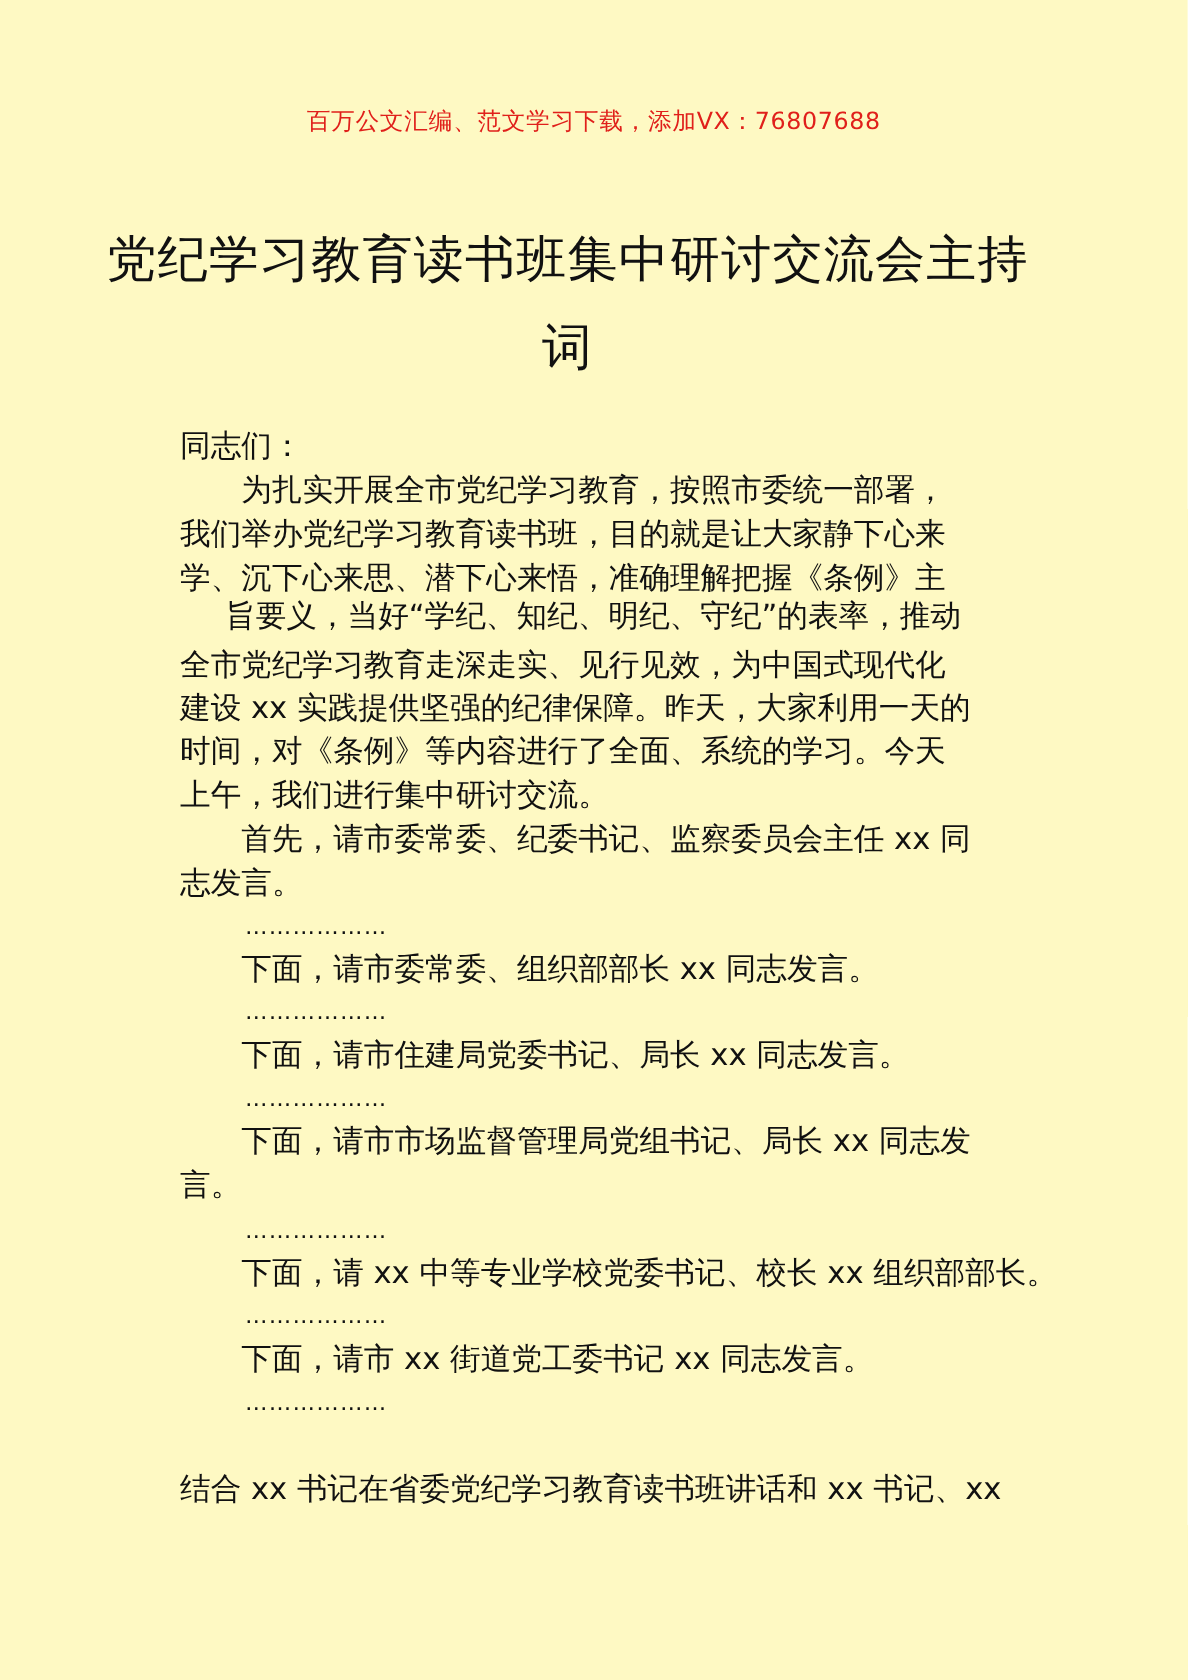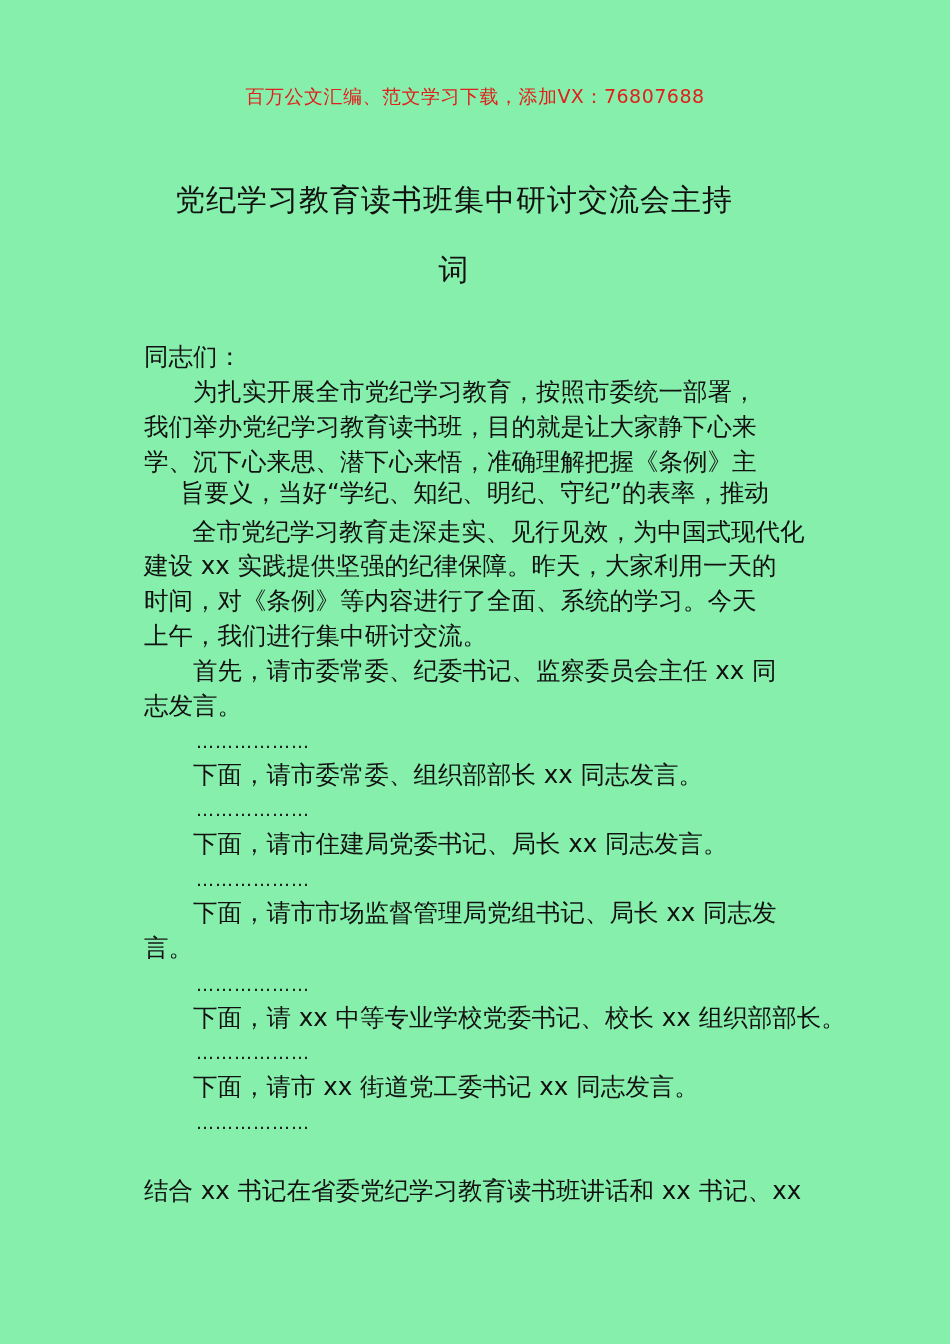--- a/index.html
+++ b/index.html
@@ -1,30 +1,30 @@
 <!DOCTYPE html>
 <html><head>
   <meta charset="utf-8">
   <style>
     html, body { margin: 0; padding: 0; background: #ffffff; }
     body { width: 950px; height: 1344px; position: relative; overflow: hidden; }
     .page {
       position: absolute; left: 0; top: 0; width: 950px; height: 1344px;
-      background: #86efac;
+      background: #fef9c3;
       font-family: "DejaVu Sans", "Liberation Sans", sans-serif;
       color: #000000;
     }
     .watermark {
       position: absolute; left: 0; top: 84px; width: 950px;
       text-align: center; font-size: 19px; color: #e0201b;
       letter-spacing: 0.5px;
     }
     .title-line {
       position: absolute; left: 0; width: 908px; text-align: center;
-      font-size: 30px; color: #111; letter-spacing: 1px;
+      font-size: 40px; color: #111; letter-spacing: 1px;
     }
     .line {
       position: absolute; left: 144px; width: 680px;
       font-size: 24.5px; line-height: 34px; white-space: nowrap;
       color: #111;
     }
     .indent { left: 193px; }
     .dots { left: 196px; font-size: 18px; letter-spacing: 1px; line-height: 20px; }
   </style>
 </head>
@@ -35,21 +35,21 @@
 
   <div class="title-line" style="top:180px;">党纪学习教育读书班集中研讨交流会主持</div>
   <div class="title-line" style="top:250px;">词</div>
 
   <div class="line indent" style="top:375px;">为扎实开展全市党纪学习教育，按照市委统一部署，</div>
 
   <div class="line" style="top:340px;">同志们：</div>
   <div class="line" style="top:410px;">我们举办党纪学习教育读书班，目的就是让大家静下心来</div>
   <div class="line" style="top:445px;">学、沉下心来思、潜下心来悟，准确理解把握《条例》主</div>
   <div class="line" style="top:476px;margin-left:36px;">旨要义，当好“学纪、知纪、明纪、守纪”的表率，推动</div>
-  <div class="line" style="top:515px;margin-left:48px;">全市党纪学习教育走深走实、见行见效，为中国式现代化</div>
+  <div class="line" style="top:515px;">全市党纪学习教育走深走实、见行见效，为中国式现代化</div>
   <div class="line" style="top:549px;">建设 xx 实践提供坚强的纪律保障。昨天，大家利用一天的</div>
   <div class="line" style="top:584px;">时间，对《条例》等内容进行了全面、系统的学习。今天</div>
   <div class="line" style="top:619px;">上午，我们进行集中研讨交流。</div>
   <div class="line indent" style="top:654px;">首先，请市委常委、纪委书记、监察委员会主任 xx 同</div>
   <div class="line" style="top:689px;">志发言。</div>
 
   <div class="line dots" style="top:732px;">………………</div>
   <div class="line indent" style="top:758px;">下面，请市委常委、组织部部长 xx 同志发言。</div>
   <div class="line dots" style="top:800px;">………………</div>
   <div class="line indent" style="top:827px;">下面，请市住建局党委书记、局长 xx 同志发言。</div>

